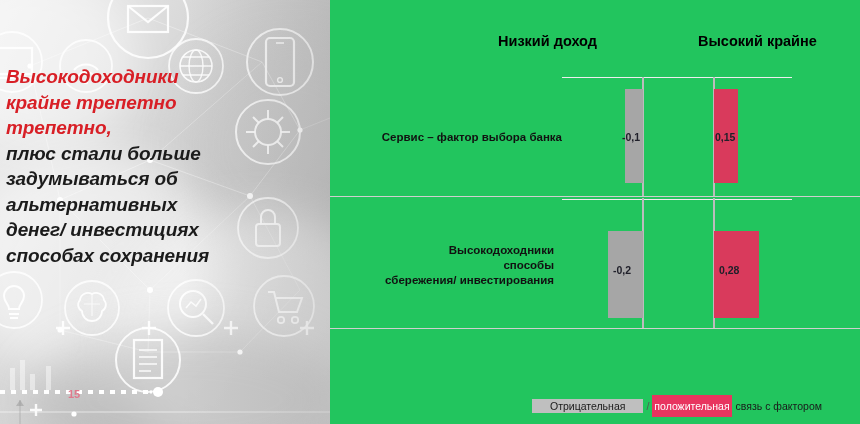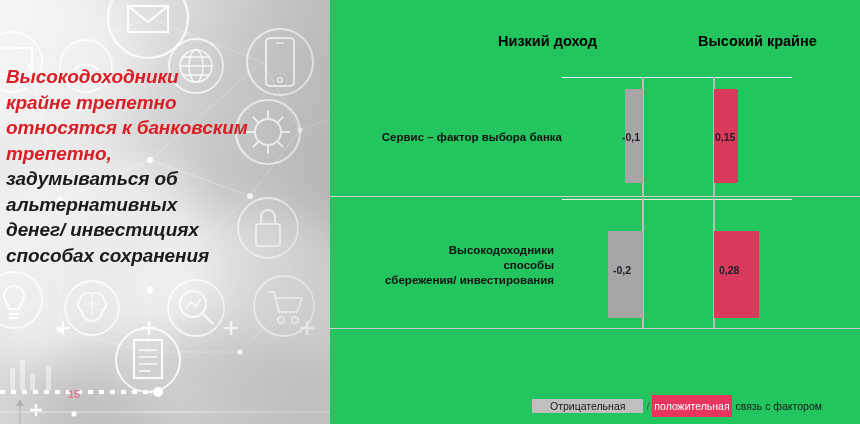--- a/index.html
+++ b/index.html
@@ -232,22 +232,22 @@
         <rect x="30" y="374" width="5" height="16"></rect>
         <rect x="46" y="366" width="5" height="24"></rect>
       </g>
     </svg>
 
     <div class="vignette"></div>
 
     <div id="headline">
       <span class="red">Высокодоходники</span>
       <span class="red">крайне трепетно</span>
-      <span class="red">относятся к банковским</span>
       <span class="red">трепетно,</span>
+      <span class="black">плюс стали больше</span>
       <span class="black">задумываться об</span>
       <span class="black">альтернативных</span>
       <span class="black">денег/ инвестициях</span>
       <span class="black">способах сохранения</span>
     </div>
 
     <div id="page-number">15</div>
   </div>
 
   <div id="chart-panel">

